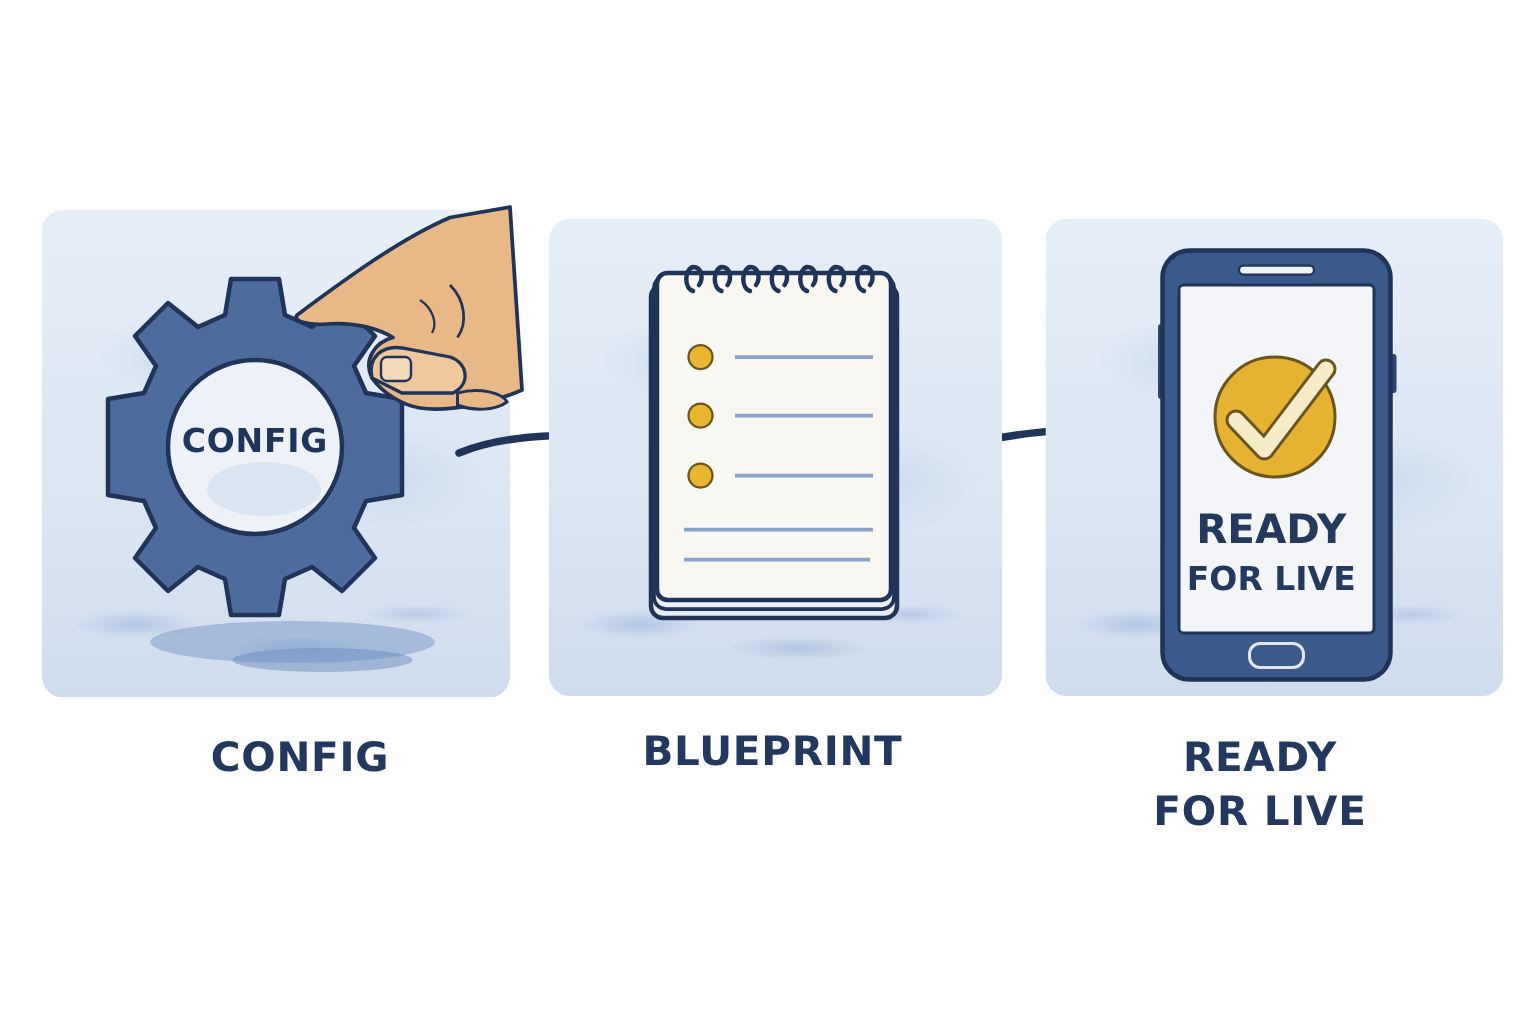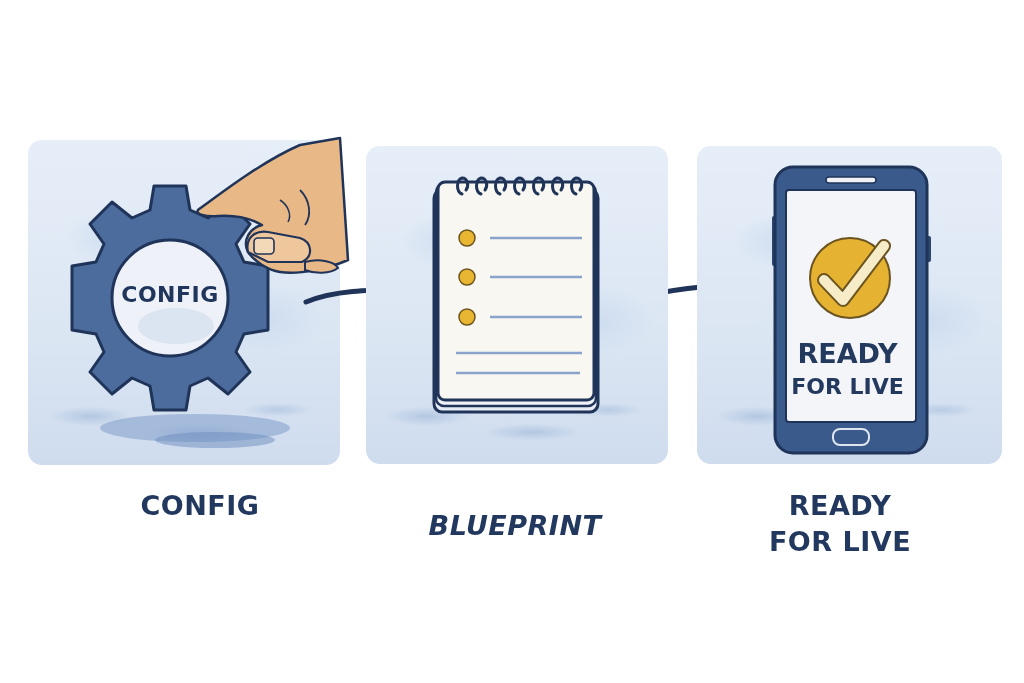--- a/index.html
+++ b/index.html
@@ -24,21 +24,21 @@
   #panel-blueprint { left:366px; top:146px; width:302px; height:318px; }
   #panel-ready { left:697px; top:146px; width:305px; height:318px; }
   .abs { position:absolute; }
   .caption {
     position:absolute; text-align:center;
     color:#22385e; font-weight:bold; font-size:27px;
     letter-spacing:0.5px; line-height:36px;
     font-family:"DejaVu Sans", sans-serif;
   }
   #cap-config { left:100px; width:200px; top:488px; }
-  #cap-blueprint { left:395px; width:240px; top:508px;font-style:italic; }
+  #cap-blueprint { left:395px; width:240px; top:484px; }
   #cap-ready { left:740px; width:200px; top:488px; }
   .gear-label {
     position:absolute; left:105px; top:282px; width:130px; text-align:center;
     color:#1f355b; font-weight:bold; font-size:22px; letter-spacing:0.5px;
   }
   .phone-text {
     position:absolute; left:780px; width:135px; text-align:center;
     color:#23395e; font-weight:bold;
   }
   #phone-line1 { top:338px; font-size:27px; }

